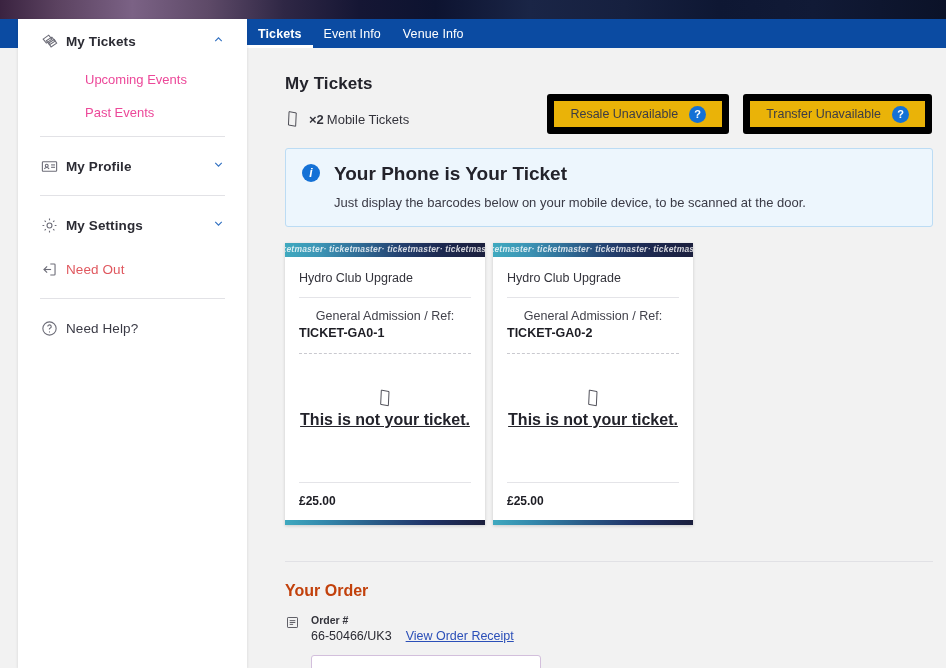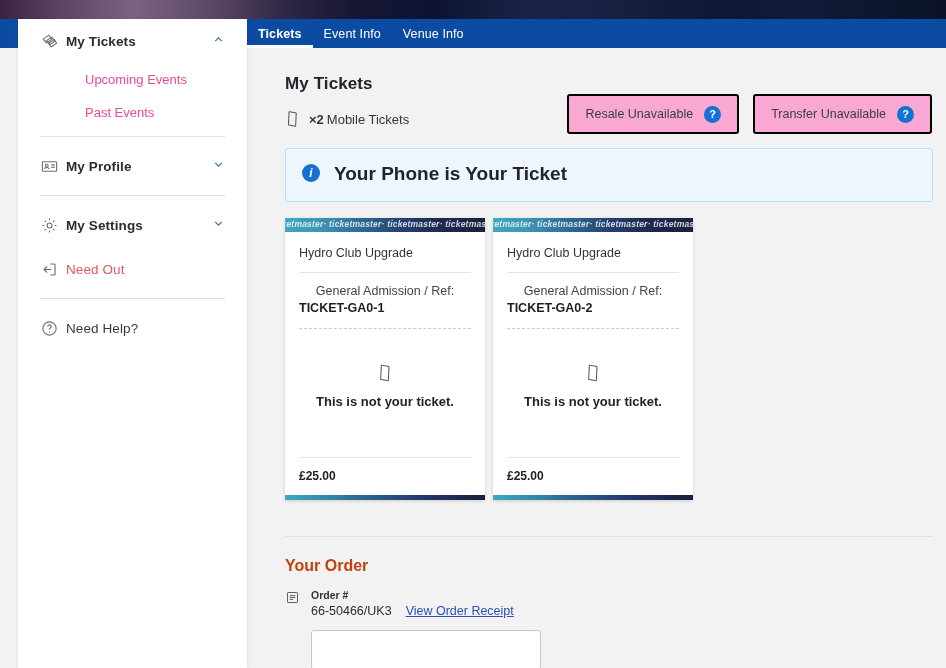--- a/index.html
+++ b/index.html
@@ -57,21 +57,21 @@
   .main-inner { padding: 26px 30px 0 38px; }
   .page-title { font-size: 17px; color: #23232b; font-weight: bold; letter-spacing: .1px; }
 
   .subrow { display: flex; align-items: center; margin-top: 14px; height: 22px; }
   .subrow .tkt-ico { margin-right: 9px; color: #44444d; display: flex; }
   .subrow .qty { font-size: 13px; color: #33333b; font-weight: bold; }
   .subrow .mt { font-size: 13px; color: #33333b; margin-left: 3px; }
 
   .actions { position: absolute; right: 14px; top: 46px; display: flex; gap: 14px; }
   .act-btn {
-    background: #f9a8d4; border: 2px solid #000000; border-radius: 3px;
+    background: #eab308; border: 7px solid #000000; border-radius: 3px;
     height: 40px; display: flex; align-items: center; padding: 0 16px; cursor: pointer;
   }
   .act-btn .lbl { font-size: 12.5px; color: #3c3c45; }
   .qmark {
     width: 17px; height: 17px; border-radius: 50%; background: #1471d6; color: #fff;
     font-size: 11px; font-weight: bold; display: flex; align-items: center; justify-content: center;
     margin-left: 11px;
   }
 
   .notice {
@@ -104,21 +104,21 @@
   }
   .card-body { padding: 14px 14px 0 14px; }
   .ev-name { font-size: 12.5px; color: #33333b; }
   .hr-solid { height: 1px; background: #e4e4e8; margin: 12px 0 11px 0; }
   .adm { font-size: 12.5px; color: #42424b; text-align: center; }
   .ref { font-size: 12.5px; color: #1d1d24; font-weight: bold; margin-top: 3px; }
   .hr-dash { border-top: 1px dashed #c9c9cf; margin: 13px 0 0 0; }
 
   .bar-area { padding: 34px 0 0 0; text-align: center; height: 128px; }
   .phone-ico { display: flex; justify-content: center; color: #44444d; }
-  .notyours { font-size: 13px; font-weight: bold; color: #23232b; margin-top: 11px; }
+  .notyours { font-size: 16px; font-weight: bold; color: #23232b; margin-top: 3px; text-decoration: underline; }
 
   .card-foot { padding: 0 14px 12px 14px; }
   .hr-solid2 { height: 1px; background: #e4e4e8; margin-bottom: 11px; }
   .price { font-size: 12px; font-weight: bold; color: #1d1d24; }
   .card-bottom-band {
     height: 5px;
     background: linear-gradient(90deg, #3fa9bf 0%, #3488ac 20%, #2a5c88 45%, #21356a 70%, #1b1f3d 100%);
   }
 
   
@@ -259,20 +259,21 @@
           </svg>
         </span>
         <span class="qty">×2</span>
         <span class="mt">Mobile Tickets</span>
       </div>
 
       <div class="notice">
         <span class="i-badge">i</span>
         <div class="notice-txt">
           <div class="notice-title">Your Phone is Your Ticket</div>
+          <div class="notice-body">Just display the barcodes below on your mobile device, to be scanned at the door.</div>
         </div>
       </div>
 
       <div class="cards">
 
         <div class="card">
           <div class="tm-band">
             <div class="tm-text">ticketmaster· ticketmaster· ticketmaster· ticketmaster· ticketmaster·</div>
           </div>
           <div class="card-body">

